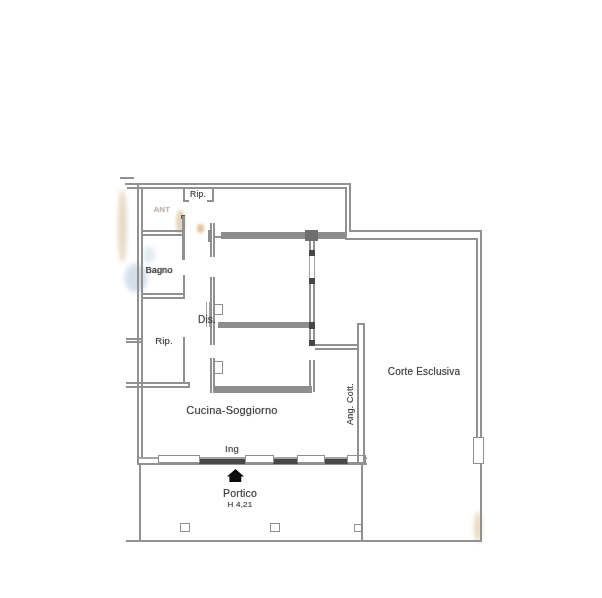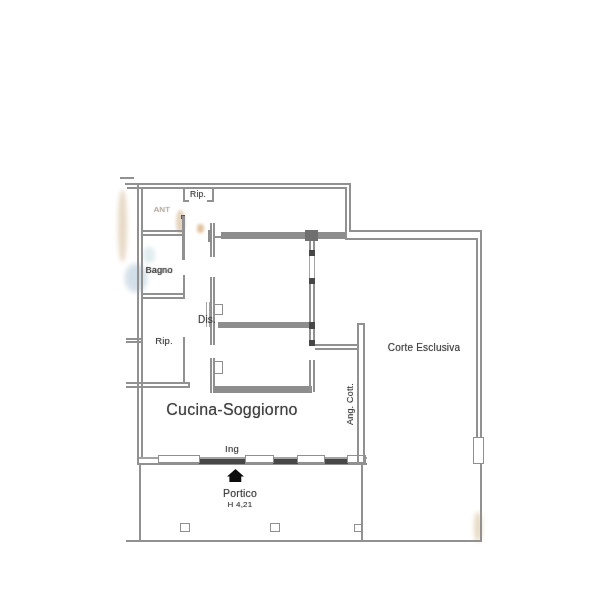--- a/index.html
+++ b/index.html
@@ -121,20 +121,20 @@
   <div class="ln" style="left:315px;top:348px;width:44px;height:2px;"></div>
   <div class="ln" style="left:357px;top:323px;width:2px;height:141px;"></div>
   <div class="ln" style="left:363px;top:323px;width:2px;height:141px;"></div>
   <div class="ln" style="left:357px;top:323px;width:8px;height:2px;"></div>
 
   <div class="lbl small" style="left:198px;top:194px;">Rip.</div>
   <div class="lbl faint" style="left:162px;top:209px;">ANT</div>
   <div class="lbl blurry" style="left:159px;top:270px;font-size:9px;">Bagno</div>
   <div class="lbl" style="left:207px;top:319px;">Dis.</div>
   <div class="lbl small" style="left:164px;top:340px;font-size:9.5px;">Rip.</div>
-  <div class="lbl" style="left:232px;top:410px;font-size:16px;">Cucina-Soggiorno</div>
+  <div class="lbl" style="left:232px;top:410px;font-size:11px;">Cucina-Soggiorno</div>
   <div class="lbl vert" style="left:350px;top:404px;">Ang. Cott.</div>
-  <div class="lbl" style="left:424px;top:347px;">Corte Esclusiva</div>
+  <div class="lbl" style="left:424px;top:371px;">Corte Esclusiva</div>
   <div class="lbl small" style="left:232px;top:448px;font-size:9.5px;">Ing</div>
   <div class="lbl" style="left:240px;top:493px;font-size:10.5px;">Portico</div>
   <div class="lbl tiny" style="left:240px;top:504px;">H 4,21</div>
 
 </div>
 
 </body></html>

